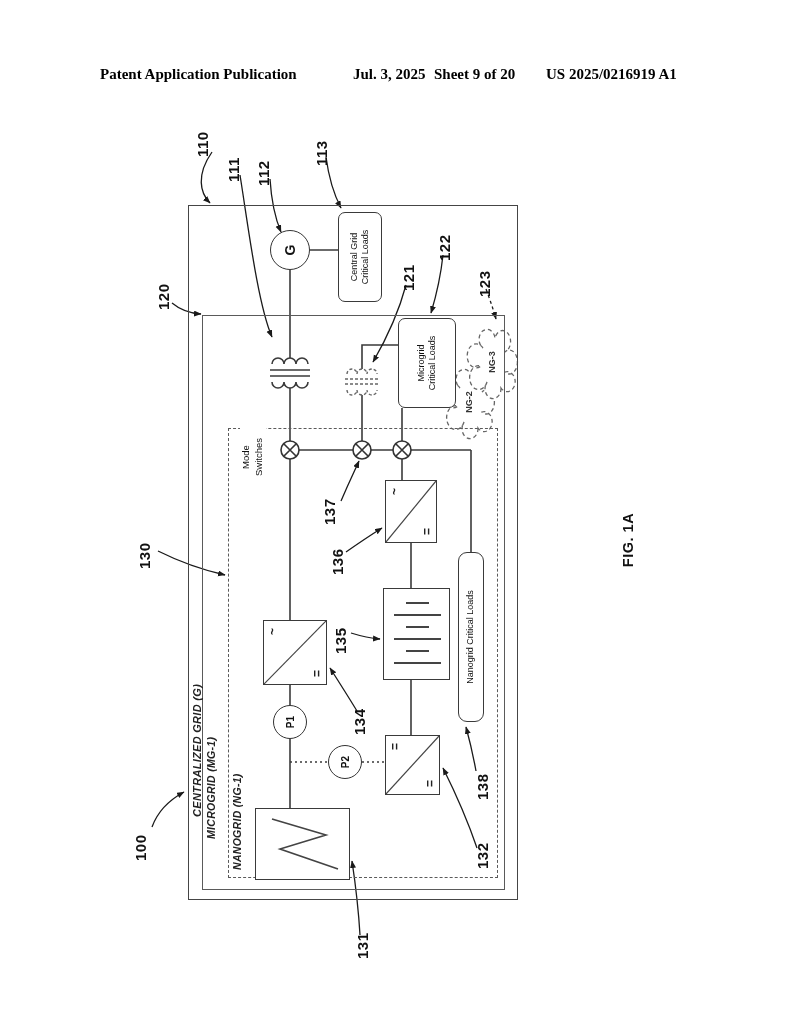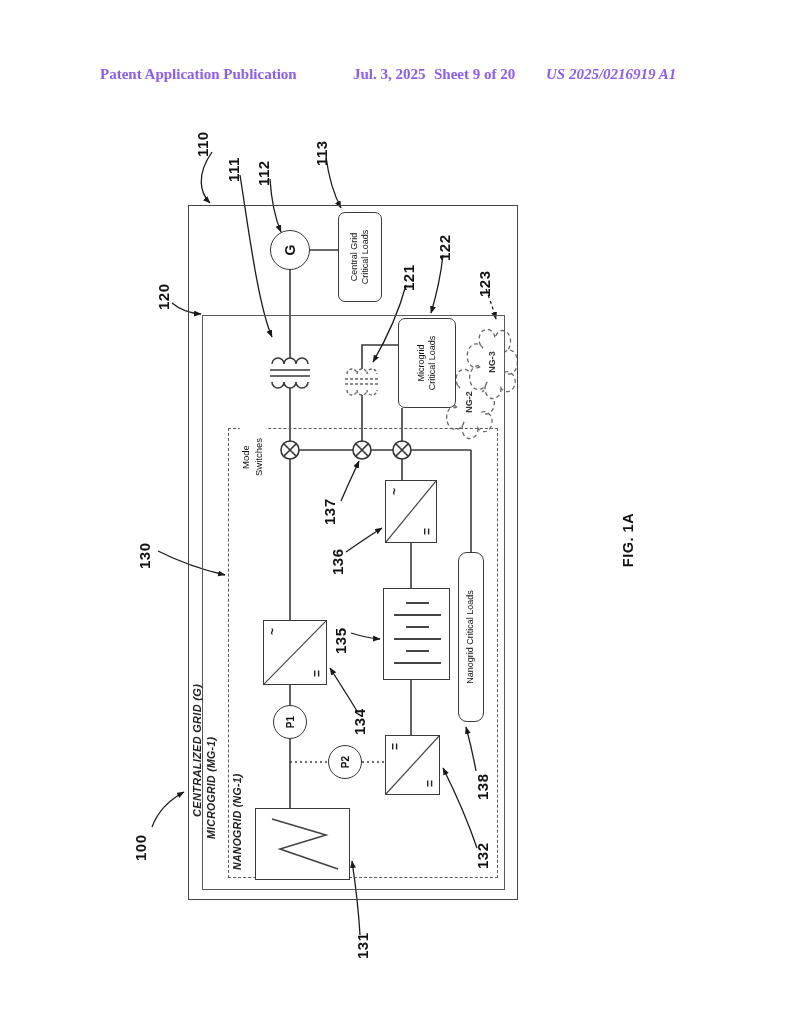--- a/index.html
+++ b/index.html
@@ -1,24 +1,24 @@
 <!DOCTYPE html>
 <html><head>
 <meta charset="utf-8">
 <style>
   html,body{margin:0;padding:0;background:#e8e8e8;}
   .sheet{position:relative;width:794px;height:1024px;background:#ffffff;overflow:hidden;
          font-family:"Liberation Sans", sans-serif;color:#111;}
   .hdr{position:absolute;top:66px;left:0;width:794px;height:20px;
-       font-family:"Liberation Serif", serif;font-weight:bold;font-size:15px;color:#8b5cf6;}
+       font-family:"Liberation Serif", serif;font-weight:bold;font-size:15px;color:#000000;}
   .hdr span{position:absolute;white-space:nowrap;}
   .hdr .h-pub{left:100px;}
   .hdr .h-date{left:353px;}
   .hdr .h-sheet{left:434px;}
-  .hdr .h-num{left:546px;font-style:italic;}
+  .hdr .h-num{left:546px;}
 
   
   .rot{position:absolute;left:0;top:0;width:865px;height:535px;
        transform:translate(130px,965px) rotate(-90deg);transform-origin:0 0;}
   .rot .wires{position:absolute;left:0;top:0;}
 
   .bbox{position:absolute;box-sizing:border-box;background:transparent;}
   .b-outer{left:65px;top:58px;width:695px;height:330px;border:1.7px solid #454545;}
   .b-micro{left:75px;top:72px;width:575px;height:303px;border:1.3px solid #5a5a5a;}
   .b-nano{left:87px;top:98px;width:450px;height:270px;border:1.3px dashed #5a5a5a;}

